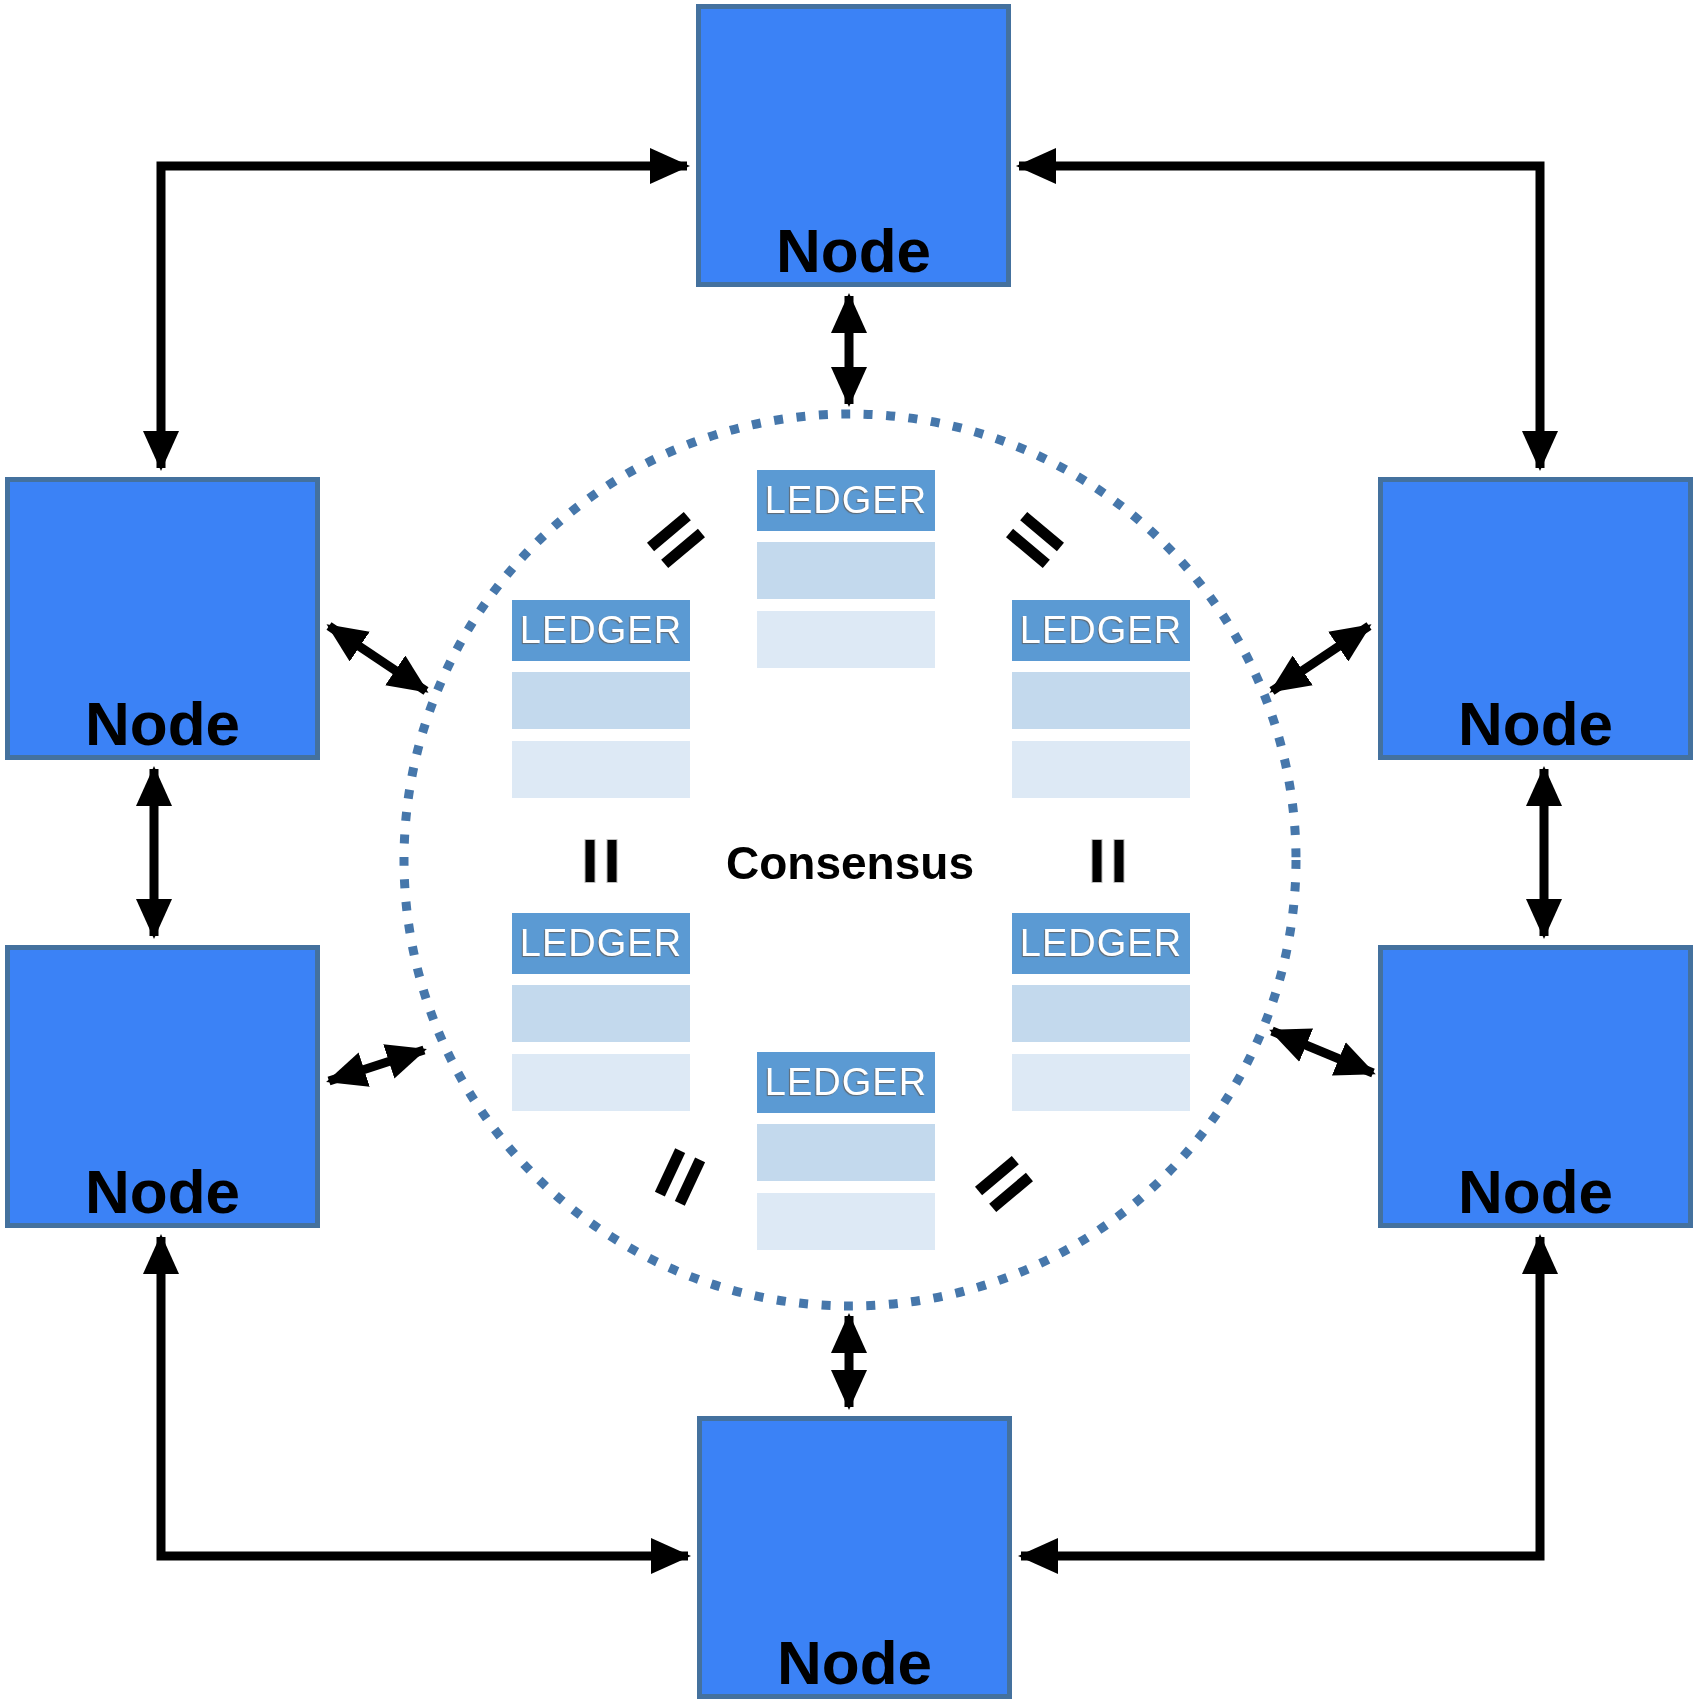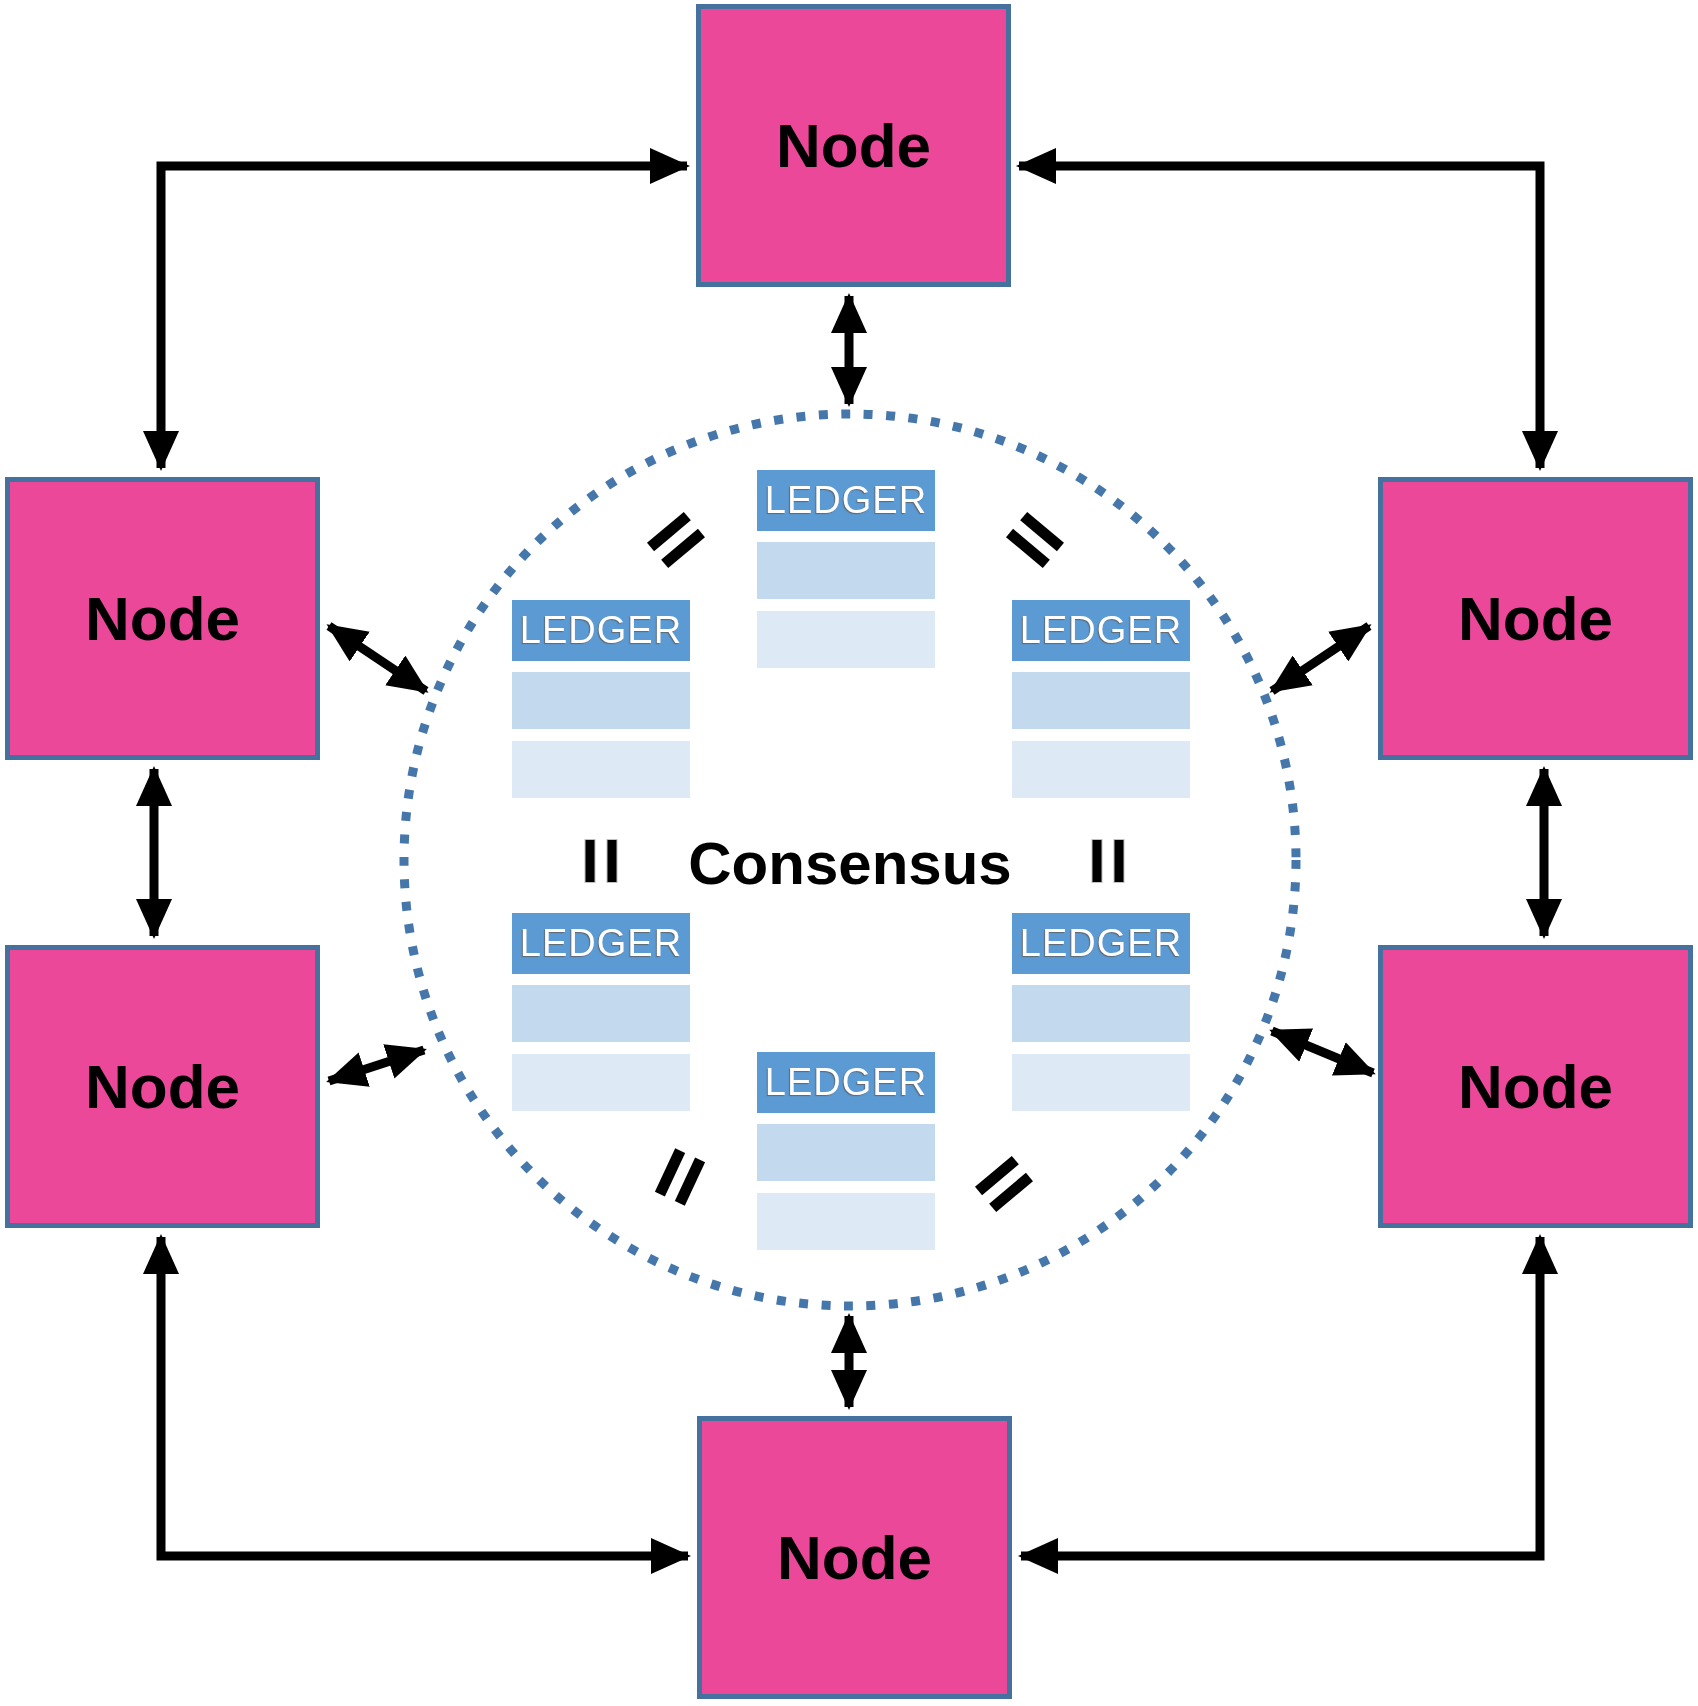--- a/index.html
+++ b/index.html
@@ -5,22 +5,22 @@
   html,body{margin:0;padding:0;background:#fff;}
   .stage{
     position:relative;width:1698px;height:1706px;background:#ffffff;
     font-family:"Liberation Sans",sans-serif;overflow:hidden;
   }
   svg.wires{position:absolute;left:0;top:0;width:1698px;height:1706px;}
   svg.wires path.arrow{fill:none;stroke:#000000;stroke-width:9;stroke-linejoin:miter;}
   svg.wires circle.boundary{fill:none;stroke:#4677ab;stroke-width:9;stroke-dasharray:9 13.5;}
   .node{
     position:absolute;width:315px;height:283px;box-sizing:border-box;
-    background:#ec4899;border:5px solid #44719e;
-    display:flex;align-items:center;justify-content:center;
+    background:#3b82f6;border:5px solid #44719e;
+    display:flex;align-items:flex-end;justify-content:center;
   }
   .node .node-label{
     font-size:62px;font-weight:bold;color:#000;letter-spacing:0px;line-height:1;
   }
   .node-top{left:696px;top:4px;}
   .node-left-upper{left:5px;top:477px;}
   .node-right-upper{left:1378px;top:477px;}
   .node-left-lower{left:5px;top:945px;}
   .node-right-lower{left:1378px;top:945px;}
   .node-bottom{left:697px;top:1416px;}
@@ -37,21 +37,21 @@
   .ledger .lr.light{background:#dde9f5;}
   .ledger-top-center{left:757px;top:470px;}
   .ledger-upper-left{left:512px;top:600px;}
   .ledger-upper-right{left:1012px;top:600px;}
   .ledger-lower-left{left:512px;top:913px;}
   .ledger-lower-right{left:1012px;top:913px;}
   .ledger-bottom-center{left:757px;top:1052px;}
   .consensus{
     position:absolute;left:600px;top:820px;width:500px;height:86px;
     display:flex;align-items:center;justify-content:center;
-    font-size:60px;font-weight:bold;color:#000;
+    font-size:46px;font-weight:bold;color:#000;
   }
   .eq{
     position:absolute;display:flex;flex-direction:row;gap:11px;
     align-items:center;justify-content:center;
   }
   .eq .bar{width:11px;height:48px;background:#000;display:block;}
   .eq.vert{gap:13px;}
   .eq.vert .bar{width:9px;height:42px;box-shadow:0 0 0 1px rgba(140,140,140,0.55);}
   .eq-top-left   {left:676px;top:540px;transform:translate(-50%,-50%) rotate(50deg);}
   .eq-top-right  {left:1035px;top:540px;transform:translate(-50%,-50%) rotate(-50deg);}

